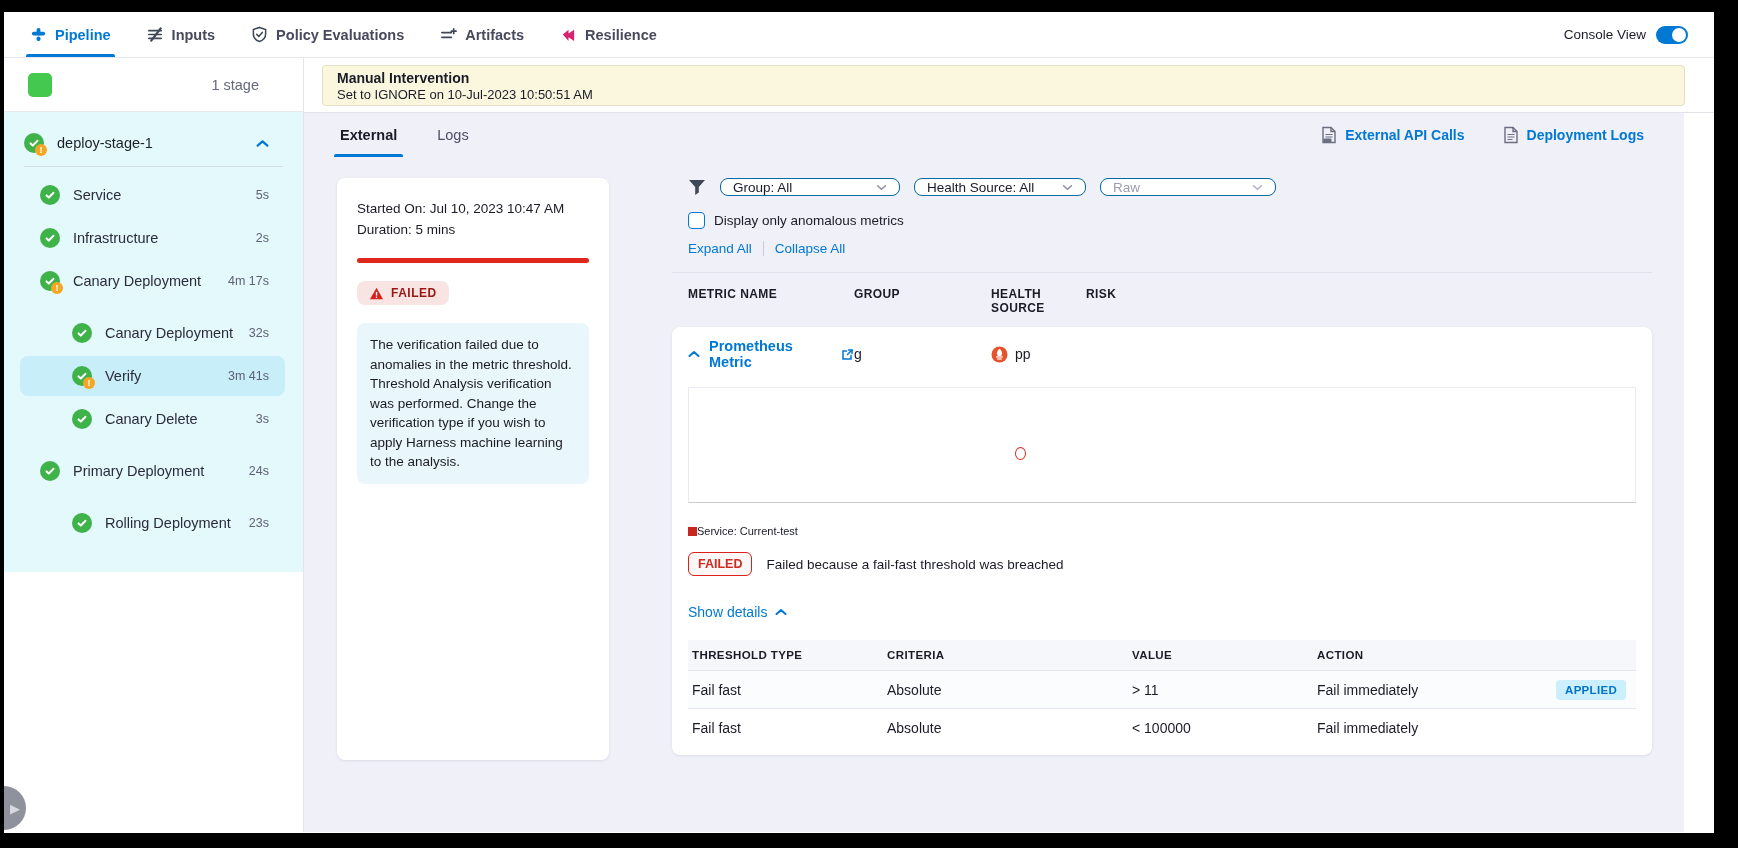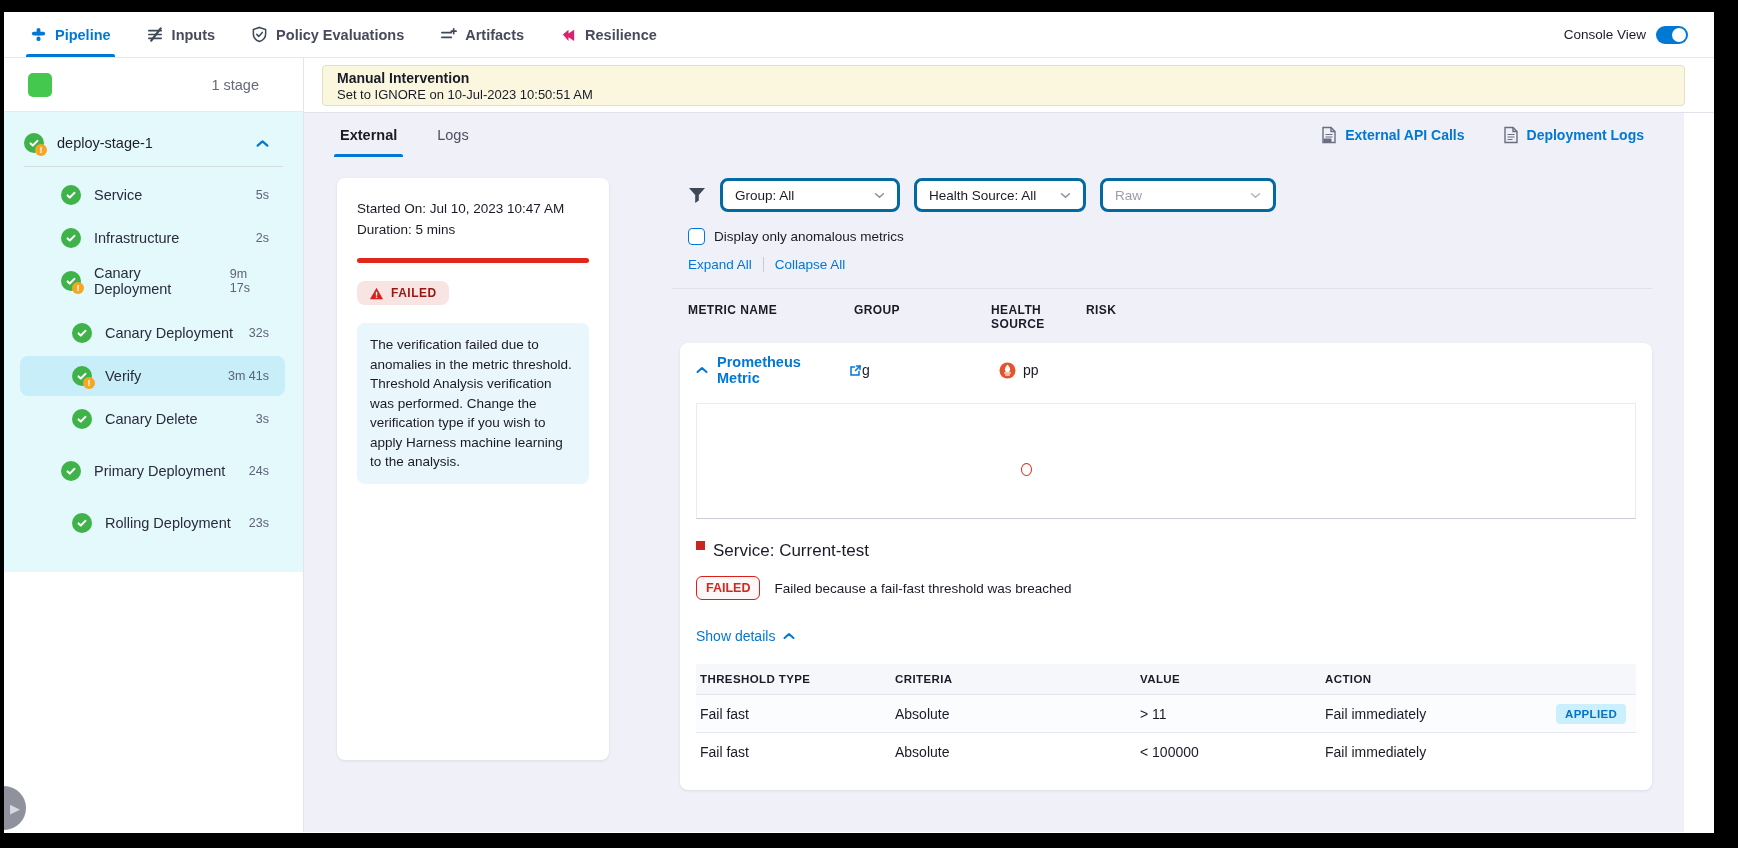--- a/index.html
+++ b/index.html
@@ -23,21 +23,21 @@
 
   
   .sb-head { height:54px; display:flex; align-items:center; padding:0 44px 0 24px; border-bottom:1px solid #e8e8ef; }
   .stage-chip { width:24px; height:24px; border-radius:5px; background:#44c94e; }
   .stage-count { margin-left:auto; font-size:14.5px; color:#66687e; }
   .stage-panel { background:#e4f9fb; padding:10px 0 26px 0; }
   .stage-row { height:42px; display:flex; align-items:center; padding:0 34px 0 20px; gap:13px; }
   .stage-row .lbl { font-size:14.5px; color:#1d1e2c; }
   .sb-divider { height:1px; background:#d4dde0; margin:2px 20px 8px 20px; }
   .step { height:40px; display:flex; align-items:center; gap:13px; padding-right:34px; margin:3px 0; }
-  .step.lvl1 { padding-left:36px;margin-left:21px; }
+  .step.lvl1 { padding-left:36px; }
   .step.lvl2 { padding-left:68px; }
   .step .lbl { font-size:14.5px; color:#2a2b3d; }
   .step .dur { margin-left:auto; font-size:12.5px; color:#5f6177; }
   .step.selected { background:#c8eefa; border-radius:8px; margin-left:16px; margin-right:18px; padding-left:52px; padding-right:16px; }
   .gap-sm { height:6px; }
   .sicon { width:20px; height:20px; border-radius:50%; background:#3fb24a; position:relative; flex:none; display:flex; align-items:center; justify-content:center; }
   .sicon.warn::after { content:"!"; position:absolute; right:-3px; bottom:-3px; width:12px; height:12px; background:#f5a623; border-radius:50%; color:#fff; font-size:9px; font-weight:bold; line-height:12px; text-align:center; }
   .sb-expand { position:absolute; left:0; bottom:2px; width:22px; height:44px; background:#8f919c; border-radius:0 22px 22px 0; display:flex; align-items:center; justify-content:center; color:#d8d9e0; font-size:13px; cursor:pointer; }
 
   
@@ -59,43 +59,43 @@
 
   .summary-card { width:272px; flex:none; margin:21px 0 0 33px; height:582px; background:#fff; border-radius:8px; box-shadow:0 1px 3px rgba(40,41,61,.10); padding:20px; }
   .meta-line { font-size:13.5px; color:#1b1b28; line-height:21px; }
   .redbar { margin-top:18px; height:5px; background:#e0271c; border-radius:3px; }
   .failed-pill { margin-top:18px; display:inline-flex; align-items:center; gap:7px; background:#f8e4e3; border-radius:8px; padding:5px 12px; }
   .failed-pill span { font-size:12px; font-weight:bold; color:#991710; letter-spacing:.5px; }
   .infobox { margin-top:18px; background:#e9f6fb; border-radius:8px; padding:12px 13px; font-size:13.5px; line-height:19.5px; color:#1b1b28; }
 
   .right-panel { margin:21px 0 0 63px; width:980px; }
   .frow { display:flex; align-items:center; gap:14px; padding-left:16px; }
-  .dd { height:34px; background:#fff; border:3px solid #0369a1; border-radius:8px; display:flex; align-items:center; justify-content:space-between; padding:0 12px; font-size:13.5px; color:#1b1b28; cursor:pointer; }
+  .dd { height:18px; background:#fff; border:1px solid #0369a1; border-radius:8px; display:flex; align-items:center; justify-content:space-between; padding:0 12px; font-size:13.5px; color:#1b1b28; cursor:pointer; }
   .dd.placeholder { color:#9b9cb0; }
   .dd1 { width:180px; } .dd2 { width:172px; } .dd3 { width:176px; }
   .cbrow { display:flex; align-items:center; gap:9px; padding-left:16px; margin-top:16px; }
   .cb { appearance:none; width:17px; height:17px; border:1.6px solid #0278D5; border-radius:4px; background:#fff; cursor:pointer; margin:0; }
   .cbrow label { font-size:13.5px; color:#1b1b28; }
   .linkrow { display:flex; align-items:center; gap:11px; padding-left:16px; margin-top:12px; }
   .tlink { font-size:13.5px; color:#0278D5; cursor:pointer; }
   .vsep { width:1px; height:15px; background:#c9cad6; }
   .pdiv { height:1px; background:#dfe0ea; margin-top:16px; }
   .mt-head { display:grid; grid-template-columns:166px 137px 95px auto; padding-left:16px; margin-top:14px; }
   .mt-head div { font-size:12px; font-weight:bold; color:#1b1b28; letter-spacing:.4px; }
 
-  .metric-card { margin-top:12px; background:#fff; border-radius:8px; box-shadow:0 1px 3px rgba(40,41,61,.10); padding:0 16px 20px 16px;margin-left:8px; }
+  .metric-card { margin-top:12px; background:#fff; border-radius:8px; box-shadow:0 1px 3px rgba(40,41,61,.10); padding:0 16px 9px 16px; }
   .metric-row { display:grid; grid-template-columns:166px 137px 95px auto; align-items:center; height:54px; }
   .mname { display:flex; align-items:center; gap:9px; font-size:14.5px; font-weight:600; color:#0278D5; cursor:pointer; }
   .gval { font-size:14px; color:#1b1b28; }
   .hsval { display:flex; align-items:center; gap:7px; font-size:14px; color:#1b1b28; }
   .risk-badge { display:inline-block; border:1.5px solid #d9201a; color:#d9201a; font-size:11.5px; font-weight:bold; border-radius:4px; padding:3px 7px; background:#fff; letter-spacing:.3px; }
 
   .chart { position:relative; height:116px; border:1px solid #eaeaf2; border-bottom:1px solid #c9cbd6; background:#fff; margin-top:6px; }
   .marker { position:absolute; left:34.5%; top:52%; width:11px; height:13px; border:1.6px solid #e0271c; border-radius:50%; background:#fff; }
-  .legend { display:flex; align-items:flex-start; gap:8px; margin-top:22px; font-size:17px; color:#1b1b28; }
+  .legend { display:flex; align-items:center; margin-top:22px; font-size:11px; color:#1b1b28; }
   .lsq { width:9px; height:9px; background:#c8261e; }
   .failline { display:flex; align-items:center; gap:14px; margin-top:15px; }
   .failtag { border:1.5px solid #d9201a; color:#ce2a1f; background:#fef7f7; font-size:12.5px; font-weight:bold; border-radius:6px; padding:4px 9px; }
   .failmsg { font-size:13.5px; color:#1b1b28; }
   .showdet { display:flex; align-items:center; gap:8px; margin-top:28px; font-size:14px; color:#0278D5; cursor:pointer; }
 
   .th-table { margin-top:20px; }
   .th-row { display:grid; grid-template-columns:195px 245px 185px 1fr; align-items:center; padding-left:4px; }
   .th-head { height:30px; background:#f6f7fb; }
   .th-head div { font-size:11.5px; font-weight:bold; color:#1b1b28; letter-spacing:.4px; }
@@ -212,21 +212,21 @@
           <span class="lbl">Infrastructure</span>
           <span class="dur">2s</span>
         </div>
         <div class="step lvl1">
           <span class="sicon warn">
               <svg width="12" height="12" viewBox="0 0 14 14" fill="none" stroke="#fff" stroke-width="2.4" stroke-linecap="round" stroke-linejoin="round">
                 <path d="M3 7.5l2.6 2.5L11 4.5"></path>
               </svg>
             </span>
           <span class="lbl">Canary Deployment</span>
-          <span class="dur">9m 17s</span>
+          <span class="dur">4m 17s</span>
         </div>
         <div class="gap-sm"></div>
         <div class="step lvl2">
           <span class="sicon">
               <svg width="12" height="12" viewBox="0 0 14 14" fill="none" stroke="#fff" stroke-width="2.4" stroke-linecap="round" stroke-linejoin="round">
                 <path d="M3 7.5l2.6 2.5L11 4.5"></path>
               </svg>
             </span>
           <span class="lbl">Canary Deployment</span>
           <span class="dur">32s</span>

